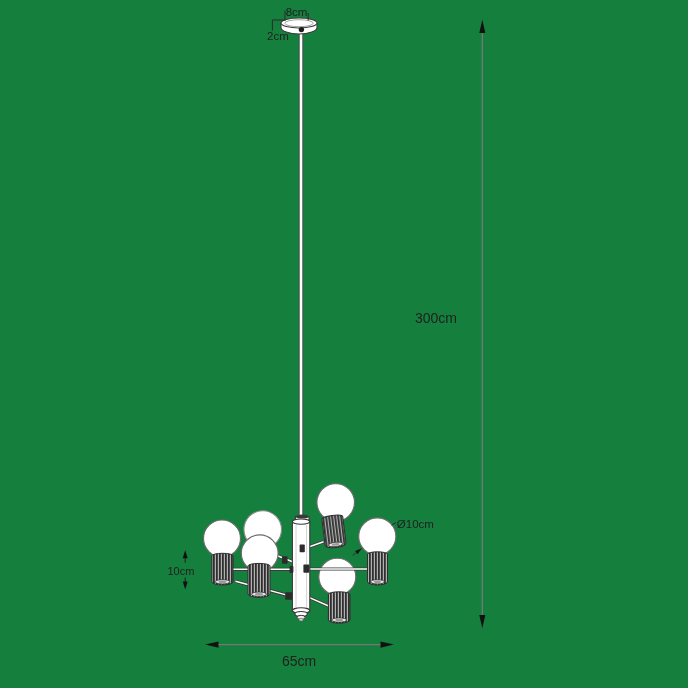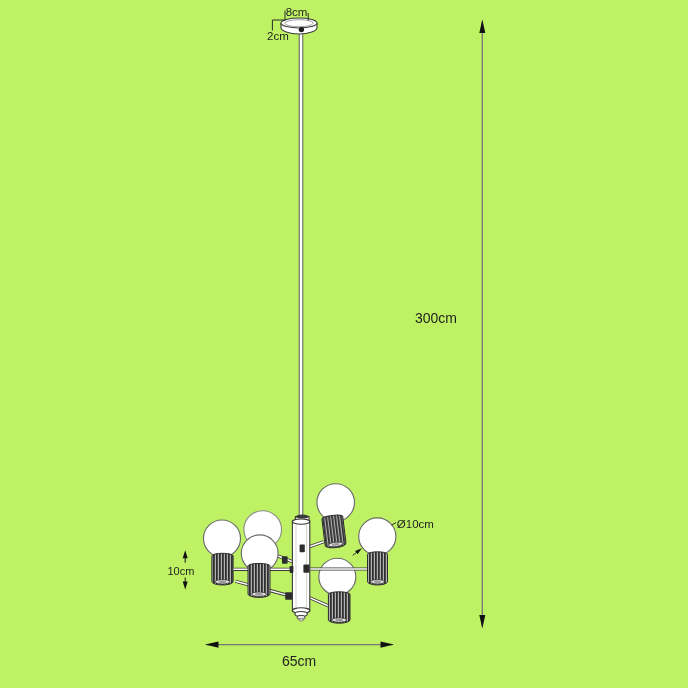--- a/index.html
+++ b/index.html
@@ -1,16 +1,16 @@
 <!DOCTYPE html>
 <html><head>
 <meta charset="utf-8">
 <style>
   html,body{margin:0;padding:0;background:#ffffff;}
-  .stage{width:688px;height:688px;position:relative;background:#bef264;overflow:hidden;}
+  .stage{width:688px;height:688px;position:relative;background:#15803d;overflow:hidden;}
   svg{display:block;}
   text{font-family:"Liberation Sans","DejaVu Sans",sans-serif;fill:#1f1f1f;}
   .dim-s{font-size:11.5px;}
   .dim-m{font-size:11px;}
   .dim-l{font-size:14px;}
   .outline{fill:#ffffff;stroke:#3a3a3a;stroke-width:1.1;}
   .bulb{fill:#ffffff;stroke:#6b6b6b;stroke-width:1.15;}
   .bulb-back{fill:#ffffff;stroke:#8a8a8a;stroke-width:1.1;}
   .socket-body{fill:url(#ribs);stroke:#2e2e2e;stroke-width:1;}
   .rim-outer{fill:#e8e8e8;stroke:#2e2e2e;stroke-width:0.7;}

